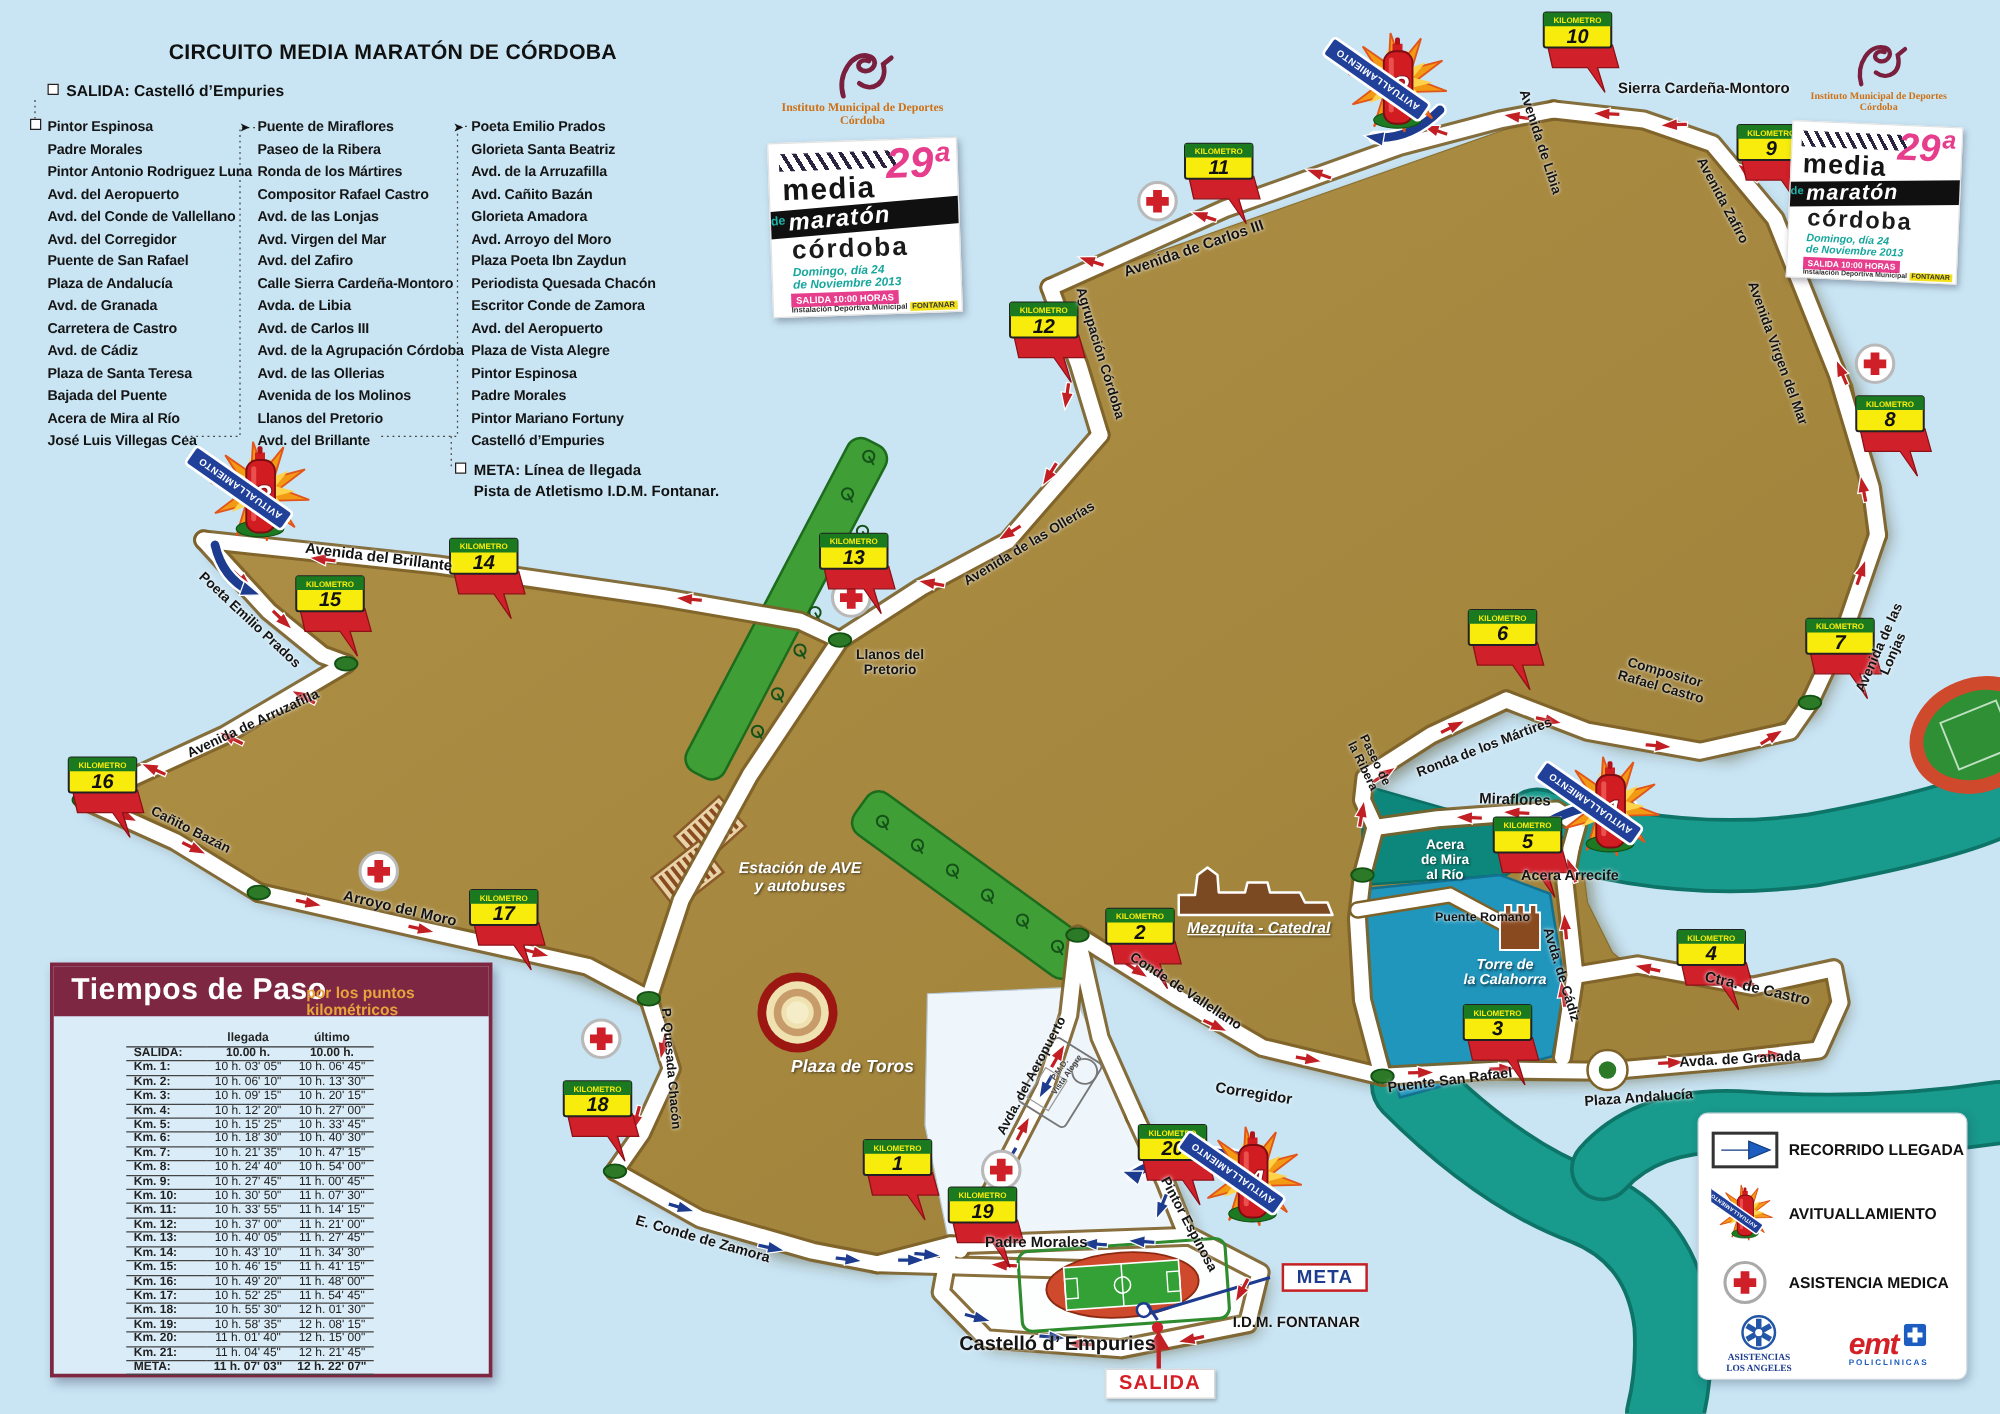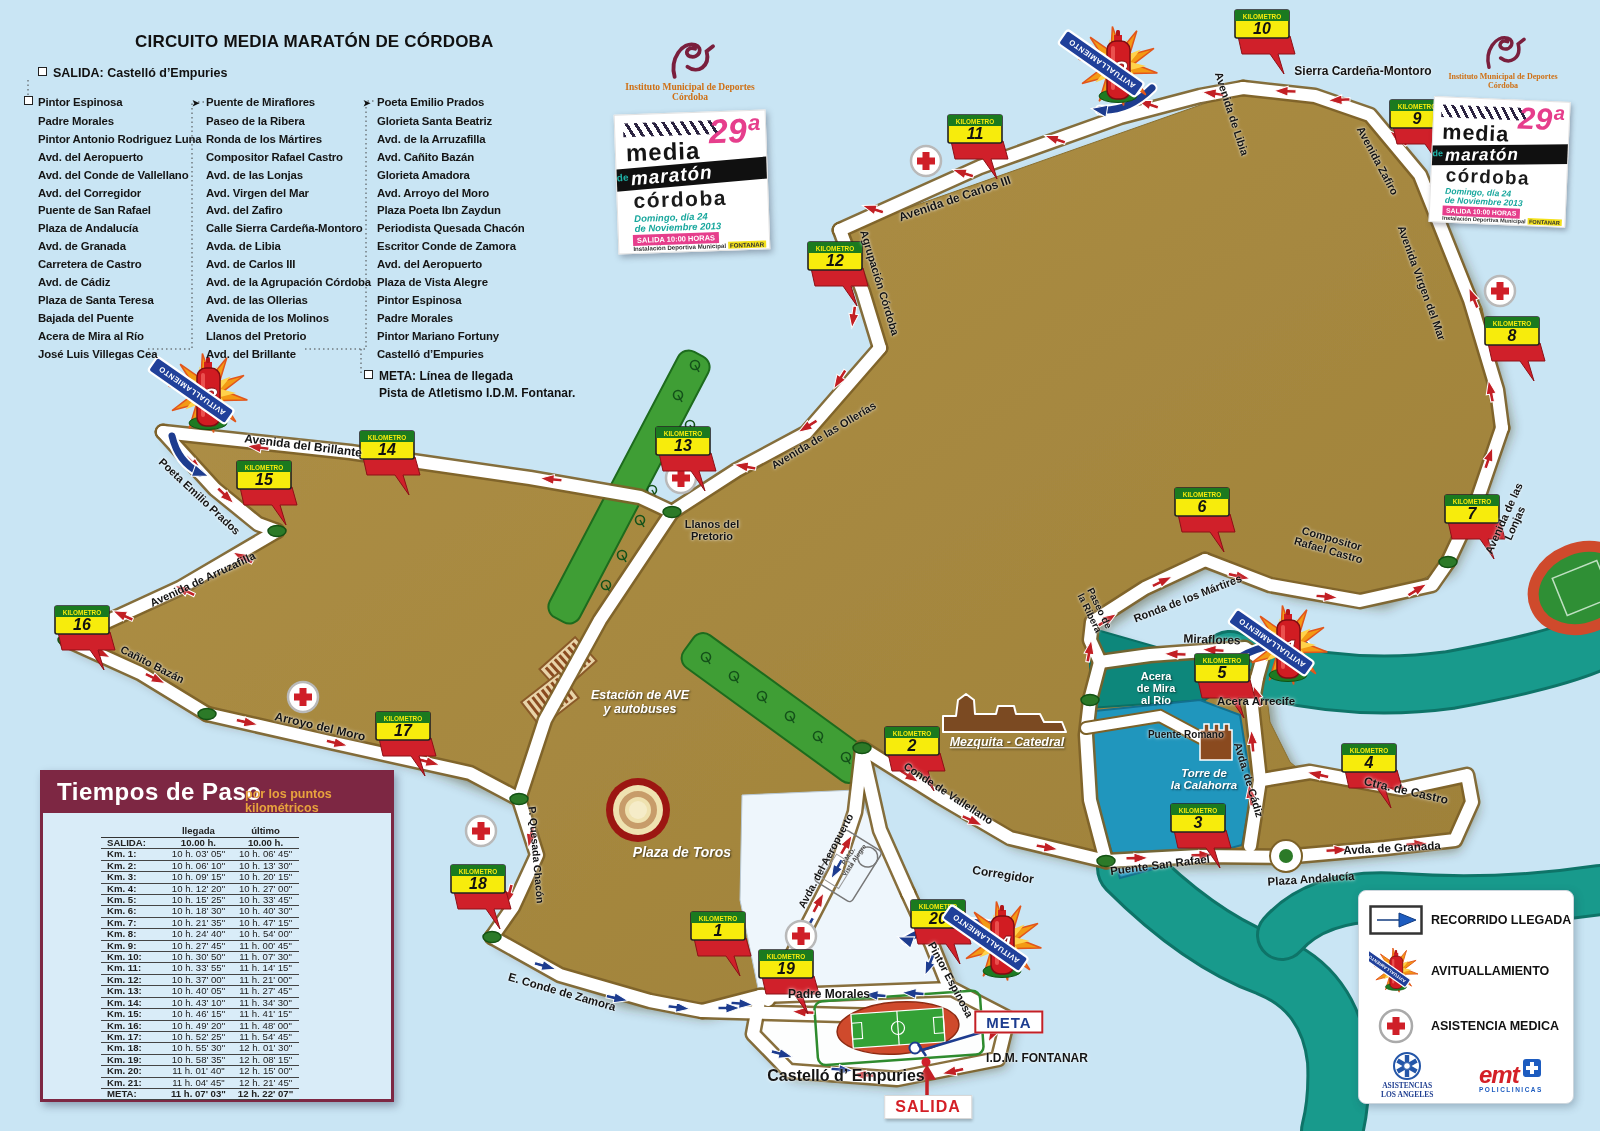--- a/index.html
+++ b/index.html
@@ -732,21 +732,21 @@
       <div class="mlbl wi" style="left: 640px; top: 702px; font-size: 12.5px; transform: translate(-50%, -50%) rotate(0deg);">Estación de AVE
 y autobuses</div>
       <div class="mlbl wi" style="left: 637px; top: 853px; font-size: 14px; transform: translate(-50%, -50%) rotate(0deg); margin-left: 45px;">Plaza de Toros</div>
       <div class="mlbl wi" style="left: 1007px; top: 743px; font-size: 12.5px; transform: translate(-50%, -50%) rotate(0deg); text-decoration: underline;">Mezquita - Catedral</div>
       <div class="mlbl wi" style="left: 1204px; top: 779px; font-size: 11.5px; transform: translate(-50%, -50%) rotate(0deg);">Torre de
 la Calahorra</div>
       <div class="mlbl sm" style="left: 851px; top: 858px; font-size: 6.5px; transform: translate(-50%, -50%) rotate(-55deg);">P.M.D.
 Vista Alegre</div>
     </div>
 
-  <div class="sign meta" style="left:1009px;top:1022px;text-align:center;">META</div>
+  <div class="sign meta" style="left:1060px;top:1022px;text-align:center;">META</div>
   <div class="sign salida" style="left:928px;top:1107px;">SALIDA</div>
 
   <div class="abs times">
     <div class="hd">
       <span class="t">Tiempos de Paso</span>
       <span class="s">por los puntos kilométricos</span>
     </div>
     <table>
       <thead>
           <tr>

